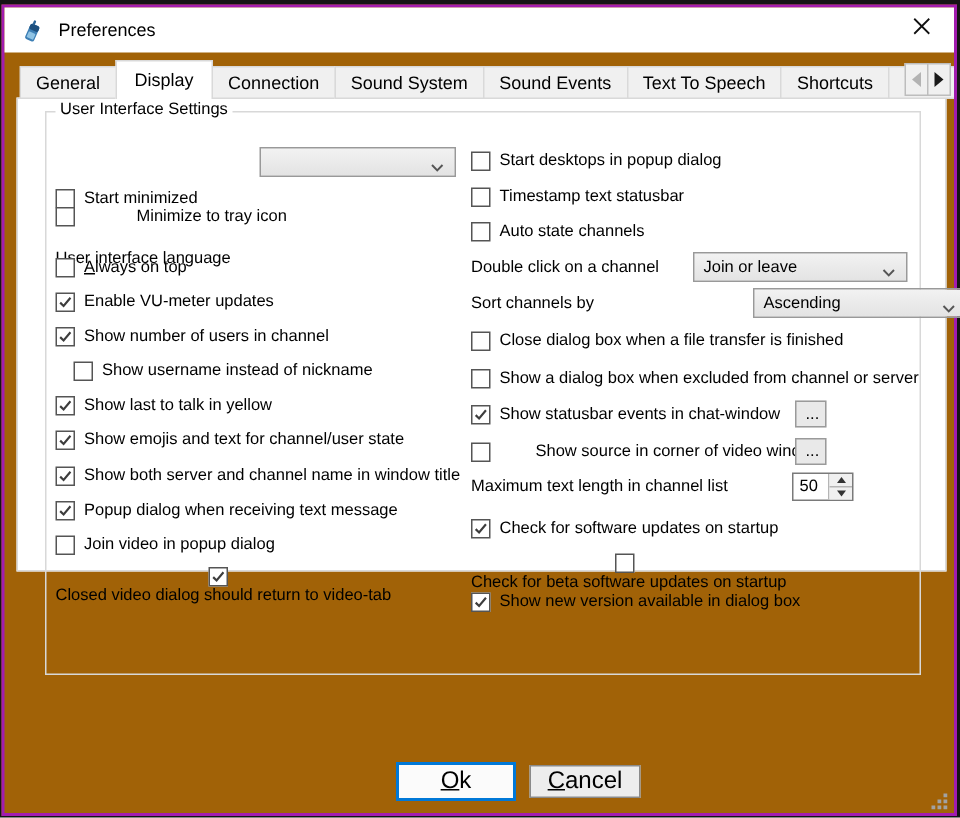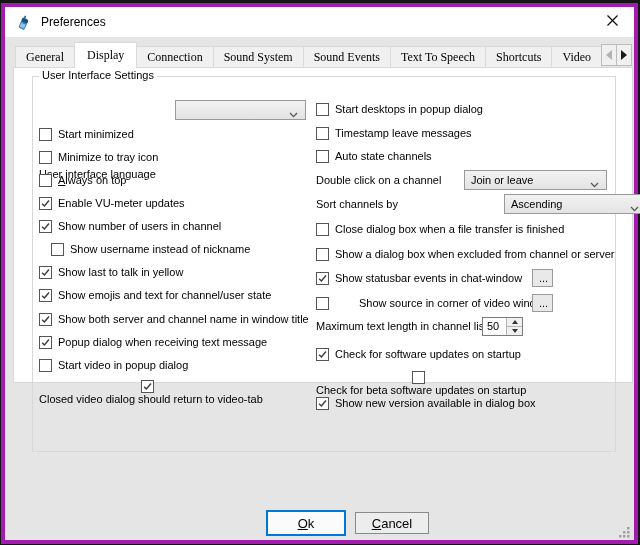--- a/index.html
+++ b/index.html
@@ -1,29 +1,29 @@
 <!DOCTYPE html>
 <html><head>
 <meta charset="utf-8">
 <style>
   html,body{margin:0;padding:0;}
   body{width:640px;height:545px;position:relative;background:#141414;
        font-family:"Liberation Sans",sans-serif;color:#000;overflow:hidden;}
   .window{position:absolute;left:1px;top:3px;width:637px;height:541px;
-          background:#e5e5e5;border:4px solid #a21caf;box-sizing:border-box;}
+          background:#a16207;border:2px solid #a21caf;box-sizing:border-box;}
   
   .titlebar{position:absolute;left:0;top:0;right:0;height:30px;background:#ffffff;
             display:flex;align-items:center;padding-left:10px;box-sizing:border-box;}
   .app-icon{width:17px;height:17px;display:inline-block;}
   .title-text{font-size:12px;margin-left:9px;}
   .close-btn{position:absolute;right:5px;top:3px;width:34px;height:24px;
              display:flex;align-items:center;justify-content:center;background:#fff;}
   
   .tabbar{position:absolute;left:10px;right:0;top:35px;height:26px;display:flex;
-          align-items:flex-end;overflow:hidden;z-index:3;font-family:Liberation Serif, serif;}
+          align-items:flex-end;overflow:hidden;z-index:3;}
   .tab{box-sizing:border-box;height:22px;margin-right:-1px;padding:0 10px;
        background:#f0f0f0;border:1px solid #d9d9d9;font-size:12px;line-height:20px;
        white-space:nowrap;color:#000;}
   .tab.on{background:#ffffff;height:26px;line-height:24px;border-bottom:none;
           padding:0 12px;position:relative;z-index:4;}
   .tabscroll{position:absolute;top:37px;height:22px;display:flex;z-index:6;}
   .tabscroll{right:2px;}
   .scrollbtn{width:16px;height:22px;box-sizing:border-box;border:1px solid #bdbdbd;
              background:#f0f0f0;display:flex;align-items:center;justify-content:center;
              margin-left:-1px;}
@@ -50,29 +50,29 @@
   .combo{position:absolute;height:20px;box-sizing:border-box;border:1px solid #999999;
          background:linear-gradient(#f2f2f2,#e3e3e3);display:flex;align-items:center;
          padding:0 22px 0 6px;font-size:11px;}
   .combo .chev{position:absolute;right:7px;top:7px;}
   
   .mini-btn{position:absolute;width:21px;height:18px;box-sizing:border-box;
             border:1px solid #9a9a9a;background:#e9e9e9;font-size:11px;line-height:14px;
             text-align:center;}
   
   .spin{position:absolute;width:41px;height:19px;box-sizing:border-box;border:1px solid #7a7a7a;
-        background:#fff;display:flex;}
+        background:#fff;display:flex;margin-left:48px;}
   .spin-val{flex:1;font-size:11px;line-height:17px;padding-left:4px;}
   .spin-btns{width:15px;display:flex;flex-direction:column;border-left:1px solid #b5b5b5;}
   .spin-btn{flex:1;background:#f0f0f0;display:flex;align-items:center;justify-content:center;}
   .spin-btn + .spin-btn{border-top:1px solid #b5b5b5;}
   .tri-up{border-width:0 3px 4px 3px;border-color:transparent transparent #333 transparent;}
   .tri-down{border-width:4px 3px 0 3px;border-color:#333 transparent transparent transparent;}
   
-  .btn{position:absolute;box-sizing:border-box;font-size:13px;display:flex;
+  .btn{position:absolute;box-sizing:border-box;font-size:16px;display:flex;
        align-items:center;justify-content:center;}
   .btn-ok{left:261px;top:503px;width:80px;height:26px;border:2px solid #0078d7;
           background:#fbfbfb;}
   .btn-cancel{left:350px;top:505px;width:74px;height:22px;border:1px solid #8a8a8a;
               background:#ededed;}
   .grip{position:absolute;right:2px;bottom:2px;width:16px;height:16px;}
   u{text-decoration:underline;}
 </style>
 </head>
 <body>
@@ -135,21 +135,21 @@
     </div>
 
     <label class="row" style="left:25px;top:58px;">
       <span class="cb">
           <svg width="11" height="11" viewBox="0 0 13 13">
             <path d="M2.5 6.8 L5.2 9.4 L10.6 3" stroke="#3d3d3d" stroke-width="1.7" fill="none"></path>
           </svg>
         </span>
       <span>Start minimized</span>
     </label>
-    <label class="row" style="left:25px;top:81px;">
+    <label class="row" style="left:25px;top:70px;gap:35px;">
       <span class="cb">
           <svg width="11" height="11" viewBox="0 0 13 13">
             <path d="M2.5 6.8 L5.2 9.4 L10.6 3" stroke="#3d3d3d" stroke-width="1.7" fill="none"></path>
           </svg>
         </span>
       <span>Minimize to tray icon</span>
     </label>
     <label class="row" style="left:25px;top:104px;">
       <span class="cb">
           <svg width="11" height="11" viewBox="0 0 13 13">
@@ -213,21 +213,21 @@
           </svg>
         </span>
       <span>Popup dialog when receiving text message</span>
     </label>
     <label class="row" style="left:25px;top:289px;">
       <span class="cb">
           <svg width="11" height="11" viewBox="0 0 13 13">
             <path d="M2.5 6.8 L5.2 9.4 L10.6 3" stroke="#3d3d3d" stroke-width="1.7" fill="none"></path>
           </svg>
         </span>
-      <span>Start video in popup dialog</span>
+      <span>Join video in popup dialog</span>
     </label>
     <label class="row" style="left:25px;top:312px;flex-direction:column;">
       <span class="cb on">
           <svg width="11" height="11" viewBox="0 0 13 13">
             <path d="M2.5 6.8 L5.2 9.4 L10.6 3" stroke="#3d3d3d" stroke-width="1.7" fill="none"></path>
           </svg>
         </span>
       <span>Closed video dialog should return to video-tab</span>
     </label>
 
@@ -238,21 +238,21 @@
           </svg>
         </span>
       <span>Start desktops in popup dialog</span>
     </label>
     <label class="row" style="left:302px;top:57px;">
       <span class="cb">
           <svg width="11" height="11" viewBox="0 0 13 13">
             <path d="M2.5 6.8 L5.2 9.4 L10.6 3" stroke="#3d3d3d" stroke-width="1.7" fill="none"></path>
           </svg>
         </span>
-      <span>Timestamp leave messages</span>
+      <span>Timestamp text statusbar</span>
     </label>
     <label class="row" style="left:302px;top:80px;">
       <span class="cb">
           <svg width="11" height="11" viewBox="0 0 13 13">
             <path d="M2.5 6.8 L5.2 9.4 L10.6 3" stroke="#3d3d3d" stroke-width="1.7" fill="none"></path>
           </svg>
         </span>
       <span>Auto state channels</span>
     </label>
 

